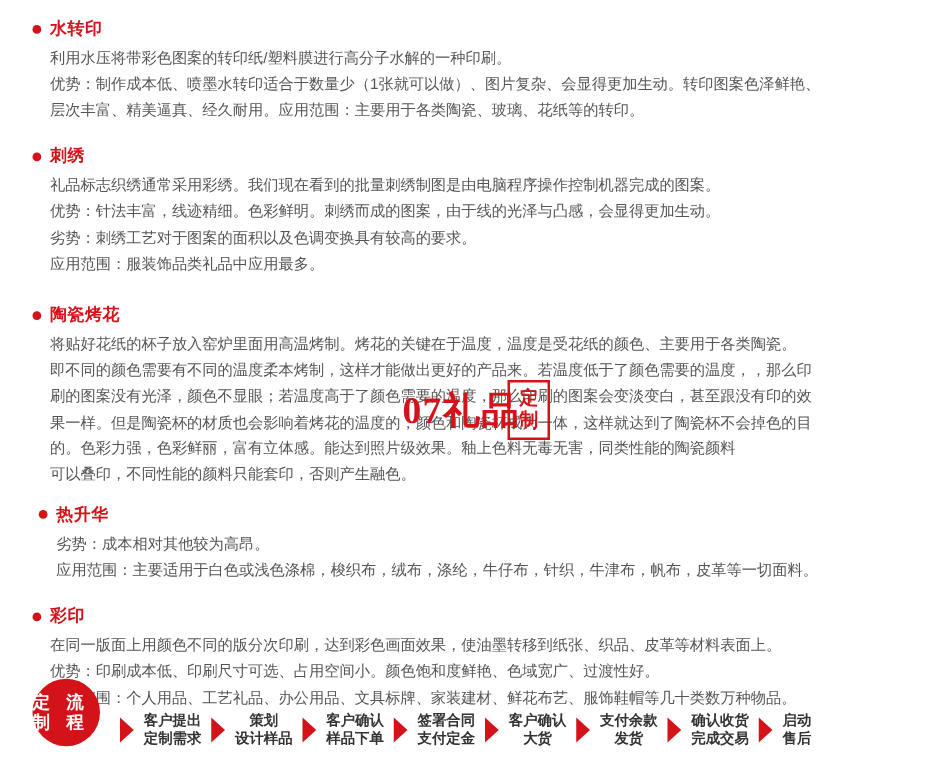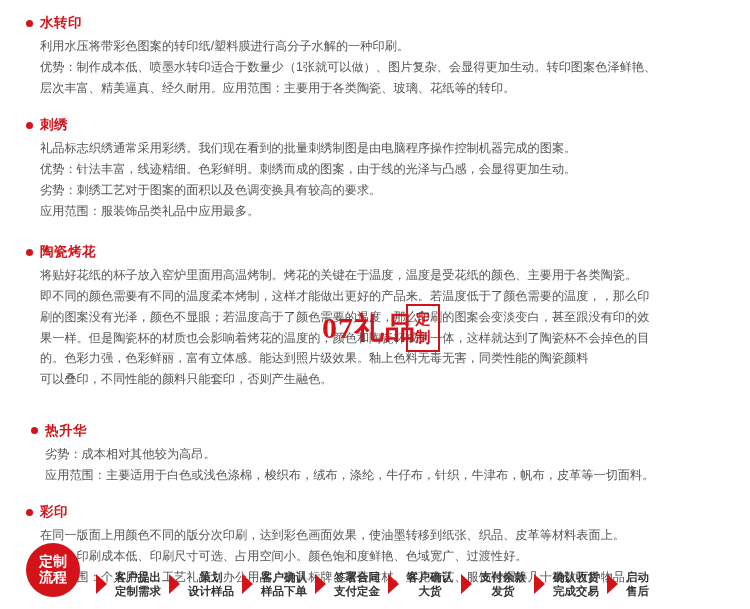--- a/index.html
+++ b/index.html
@@ -50,21 +50,21 @@
     font-size: 12.2px;
     line-height: 1.62;
     color: #555555;
   }
   .sec-body p {
     margin: 0 0 1px 0;
   }
   .s1 { margin-top: 14px; }
   .s2 { margin-top: 18px; }
   .s3 { margin-top: 22px; }
-  .s4 { margin-top: 32px; padding-left: 31px; }
+  .s4 { margin-top: 13px; padding-left: 31px; }
   .s5 { margin-top: 18px; }
 
   
   .watermark {
     position: absolute;
     left: 278px;
     top: 290px;
     width: 190px;
     height: 56px;
     pointer-events: none;
@@ -113,23 +113,23 @@
   .flow-badge {
     width: 54px;
     height: 54px;
     border-radius: 50%;
     background: #d3121a;
     color: #ffffff;
     font-size: 14px;
     font-weight: bold;
     line-height: 1.12;
     display: flex;
-    flex-direction: column;
-    align-items: center;
-    justify-content: center;
+    flex-direction: row;
+    align-items: center;
+    justify-content: flex-end;
     flex: 0 0 auto;
     margin-right: 10px;
   }
   .flow-steps {
     display: flex;
     align-items: center;
     flex: 1 1 auto;
     margin-top: 28px;
   }
   .flow-step {

